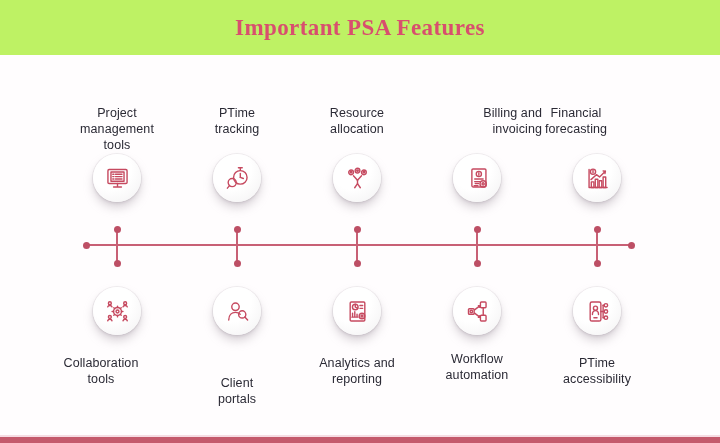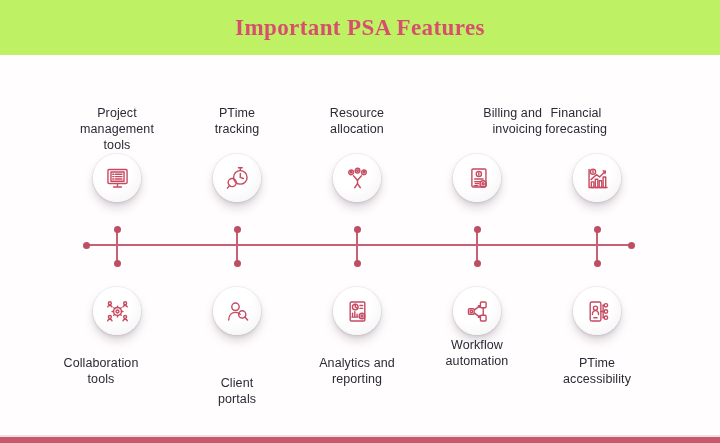--- a/index.html
+++ b/index.html
@@ -215,18 +215,18 @@
     <circle cx="19.5" cy="17.5" r="1.5"></circle>
   </svg>
 </div>
 
 <div class="label" style="left:36px; top:350px;">Collaboration
 tools</div>
 <div class="label" style="left:172px; top:370px;">Client
 portals</div>
 <div class="label" style="left:292px; top:350px;">Analytics and
 reporting</div>
-<div class="label" style="left:412px; top:332px;text-align:center;">Workflow
+<div class="label" style="left:412px; top:346px;text-align:center;">Workflow
 automation</div>
 <div class="label" style="left:532px; top:350px;">PTime
 accessibility</div>
 
 <div class="footer"></div>
 
 </body></html>

